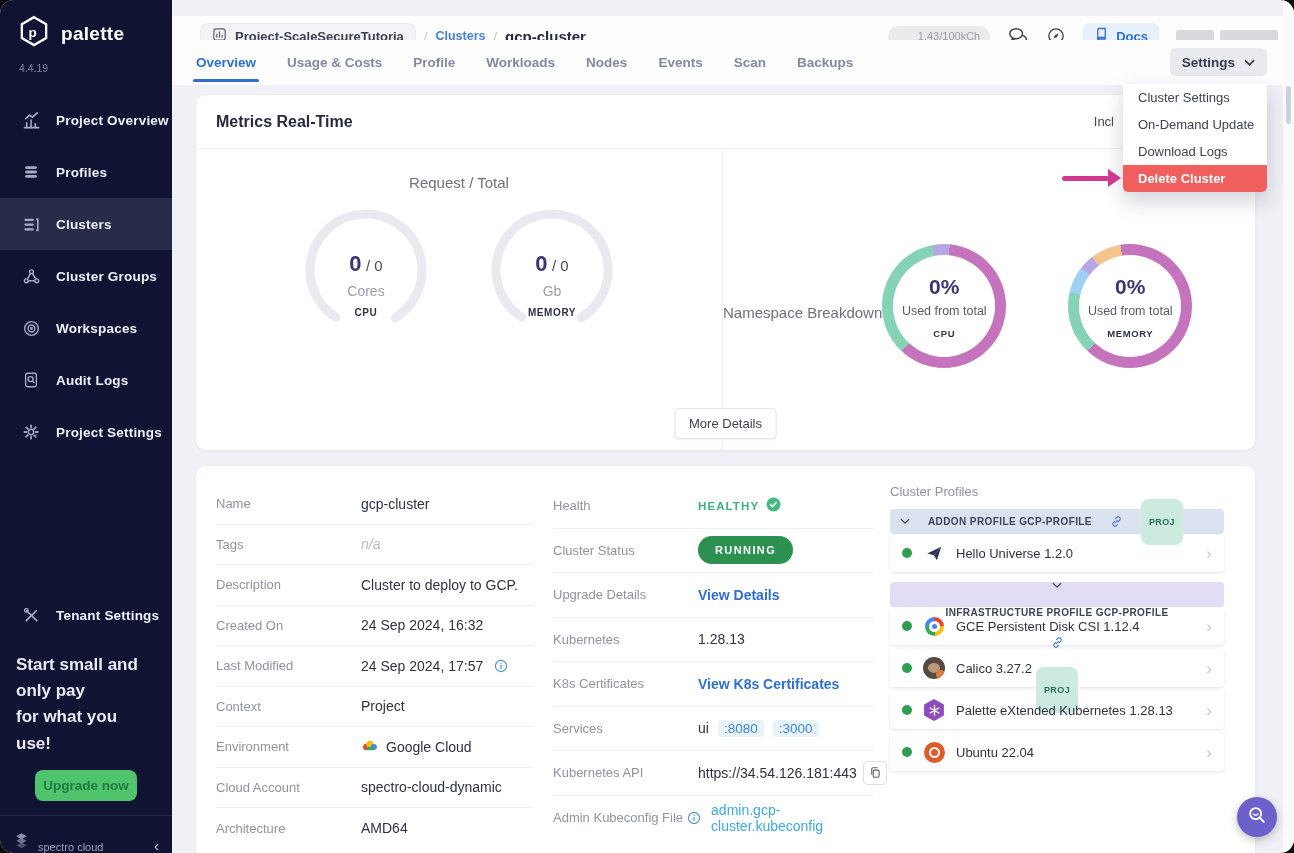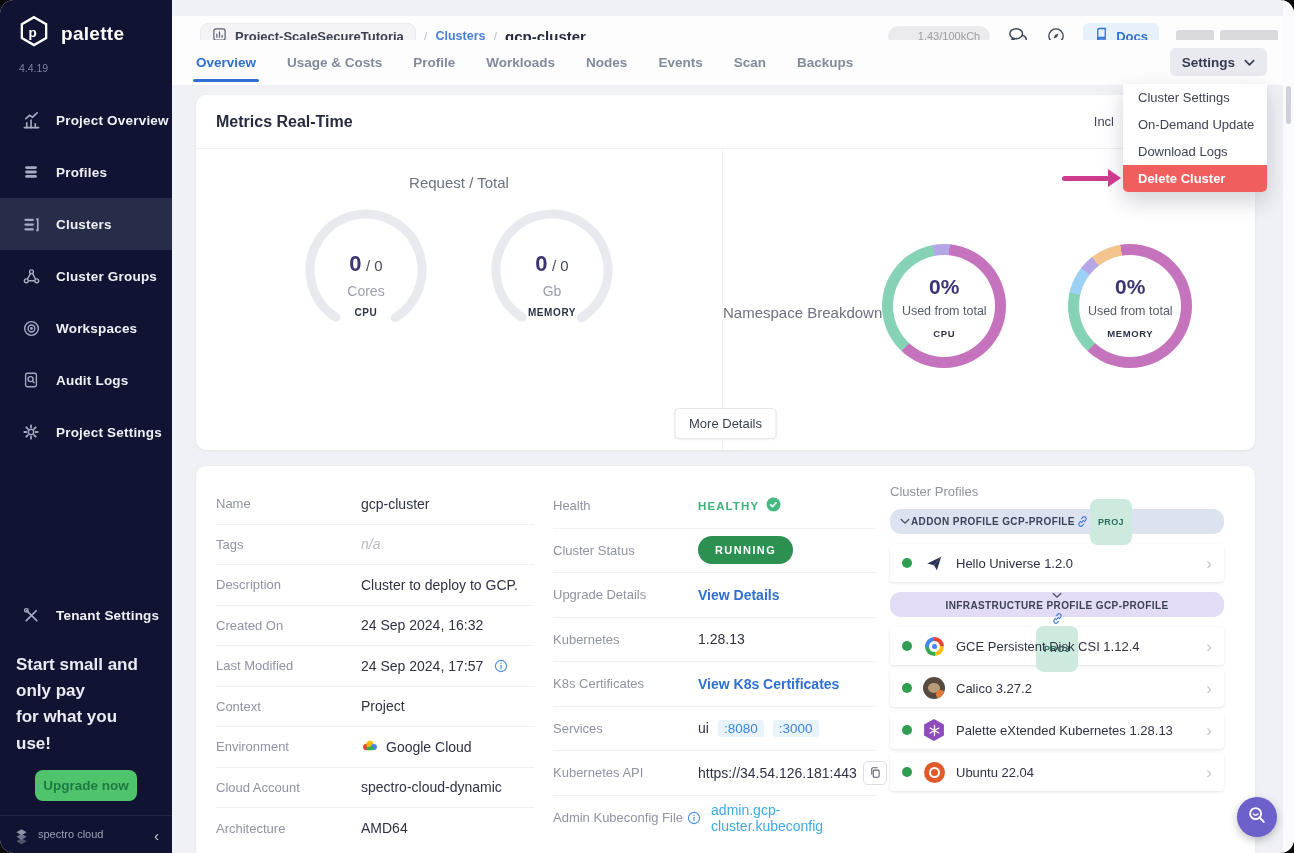--- a/index.html
+++ b/index.html
@@ -12,21 +12,21 @@
   .logo-text{font-size:19px;font-weight:700;color:#fff;letter-spacing:.3px;}
   .version{margin:8px 0 0 19px;font-size:10.5px;color:#7d819c;}
   .side-nav{margin-top:20px;}
   .nav-item{height:52px;display:flex;align-items:center;gap:15px;padding-left:21px;cursor:pointer;}
   .nav-item.active{background:#272c49;}
   .ni{width:20px;height:20px;color:#a7abc2;flex:none;display:flex;align-items:center;justify-content:center;}
   .nav-lbl{font-size:13.5px;font-weight:700;color:#eef0f7;letter-spacing:.2px;}
   .side-bottom{margin-top:auto;}
   .promo{padding:10px 16px 0;font-size:17px;font-weight:700;color:#e9ebf4;line-height:1.55;}
   .upgrade-btn{display:block;margin:13px auto 14px;width:102px;padding:8px 0;background:#4fc46d;border:none;border-radius:8px;font-family:inherit;font-size:13.5px;font-weight:700;color:#1e7a42;cursor:pointer;}
-  .side-footer{height:38px;border-top:1px solid rgba(255,255,255,.08);display:flex;align-items:flex-start;gap:8px;padding:12px 13px;}
+  .side-footer{height:38px;border-top:1px solid rgba(255,255,255,.08);display:flex;align-items:flex-end;gap:8px;padding:0 13px;}
   .brand-txt{font-size:11px;color:#9ba0b4;}
   .collapse{margin-left:auto;color:#cfd2de;font-size:15px;cursor:pointer;line-height:1;}
 
   
   .topbar{position:absolute;left:172px;right:0;top:16px;height:40px;background:#fdfdfe;display:flex;align-items:center;padding:0 16px 0 28px;z-index:5;}
   .crumb-pill{display:flex;align-items:center;gap:8px;background:#f4f4f6;border:1px solid #e9e9ee;border-radius:8px;height:27px;padding:0 11px;font-size:13px;font-weight:600;color:#3c4052;cursor:pointer;white-space:nowrap;}
   .crumb-sep{color:#c2c5d0;margin:0 8px;font-size:13px;}
   .crumb-link{color:#4a7fd6;font-size:12.5px;font-weight:600;cursor:pointer;}
   .page-title{font-size:15px;font-weight:700;color:#252a3e;}
   .top-right{margin-left:auto;display:flex;align-items:center;gap:17px;}
@@ -83,21 +83,21 @@
   .pill-run{background:#2c9150;color:#fff;font-size:11px;font-weight:700;letter-spacing:1.4px;padding:8px 17px;border-radius:17px;}
   .blue-link{color:#2f6fd3;font-weight:600;font-size:14px;cursor:pointer;}
   .light-link{color:#3fa9e4;font-size:14px;cursor:pointer;}
   .svc{display:flex;align-items:center;font-size:14px;color:#2e3244;}
   .port{background:#e9f3fc;color:#3e84d8;font-size:13.5px;padding:1px 6px;border-radius:3px;margin-left:9px;cursor:pointer;}
   .api{font-size:14px;color:#2e3244;display:flex;align-items:center;gap:6px;}
   .copy-btn{width:24px;height:24px;border:1px solid #dcdee6;border-radius:5px;background:#fff;display:flex;align-items:center;justify-content:center;color:#5a5f70;cursor:pointer;}
   .info-ic{display:inline-flex;color:#4a90d9;margin-left:4px;}
 
   .cp-title{font-size:13px;color:#8f93a5;margin-bottom:10px;}
-  .grp-head{height:25px;border-radius:11px;display:flex;align-items:center;gap:1px;padding:0 10px;margin-bottom:10px;cursor:pointer;}
+  .grp-head{height:25px;border-radius:4px;display:flex;align-items:center;gap:18px;padding:0 10px;margin-bottom:0;cursor:pointer;}
   .grp-head.addon{background:#dbe3f1;}
   .grp-head.infra{background:#e3dcf6;margin-top:10px;flex-direction:column;}
   .grp-chev{display:flex;color:#4a5065;}
   .grp-name{font-size:10px;font-weight:700;color:#3d4356;letter-spacing:.4px;white-space:nowrap;}
   .link-ic{display:flex;color:#4d7fd8;}
   .badge{background:#cdeadf;color:#2b6e5b;font-size:9px;font-weight:700;border-radius:8px;padding:18px 8px;letter-spacing:.4px;}
   .p-item{height:38px;background:#fff;border-radius:4px;box-shadow:0 1px 3px rgba(35,40,80,.12);display:flex;align-items:center;gap:11px;padding:0 12px;margin-bottom:4px;cursor:pointer;}
   .p-dot{width:10px;height:10px;border-radius:50%;background:#2f9e53;flex:none;}
   .p-ico{width:22px;height:22px;flex:none;display:flex;align-items:center;justify-content:center;position:relative;}
   .p-name{font-size:13px;color:#2e3244;white-space:nowrap;}

